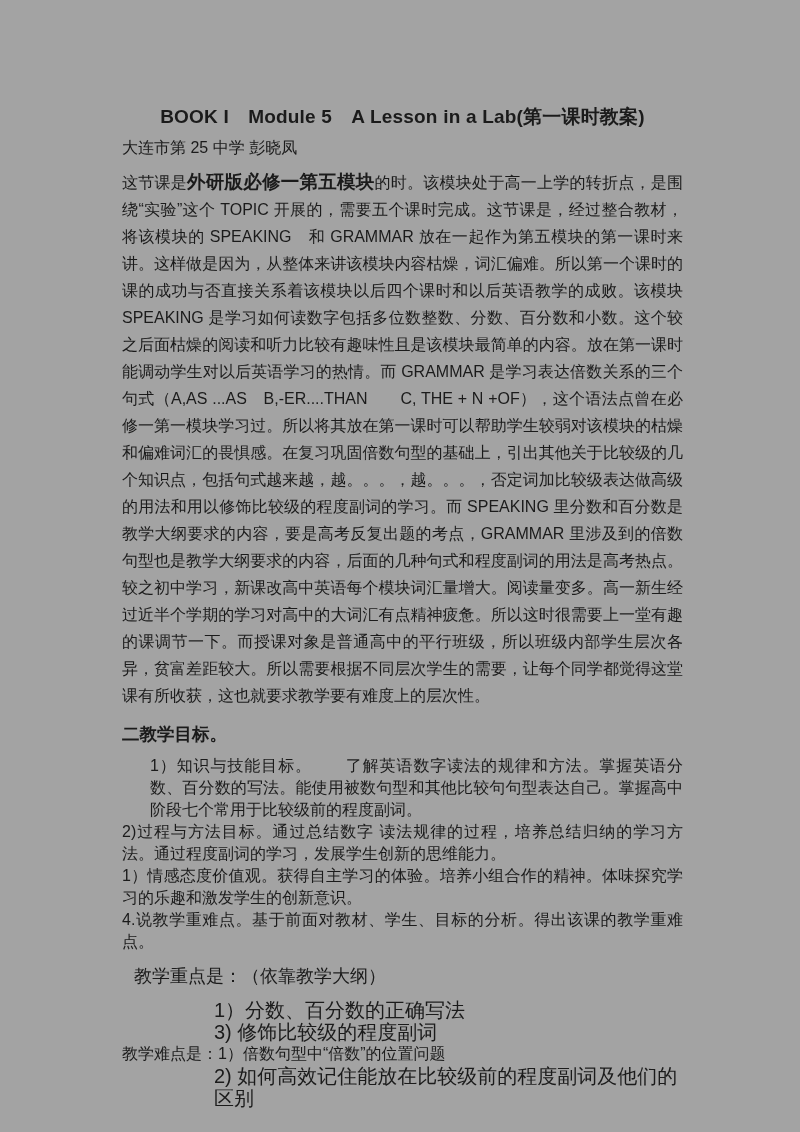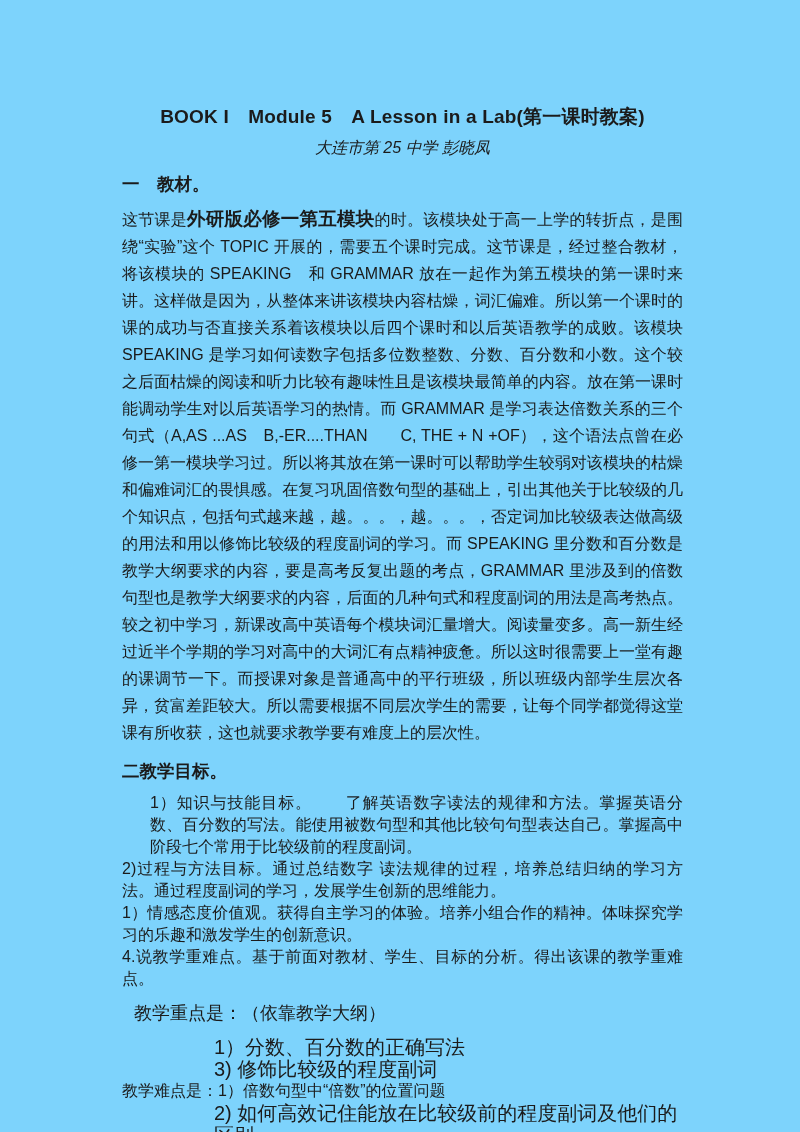--- a/index.html
+++ b/index.html
@@ -6,38 +6,36 @@
   body {
     width: 800px;
     background: #ffffff;
     font-family: "Liberation Sans", "DejaVu Sans", sans-serif;
     color: #1b1b1b;
   }
   .page {
     position: relative;
     width: 800px;
     height: 1132px;
-    background: #7dd3fc;
+    background: #a3a3a3;
     overflow: hidden;
     box-sizing: border-box;
     padding: 104px 117px 0 122px;
   }
   .doc-title {
     text-align: center;
     font-size: 19px;
     font-weight: bold;
     line-height: 26px;
     letter-spacing: 0.2px;
   }
   .doc-author {
-    text-align: center;
     font-size: 16px;
     line-height: 22px;
     margin-top: 7px;
-    font-style: italic;
   }
   .h1 {
     font-size: 17.5px;
     font-weight: bold;
     line-height: 24px;
     margin: 13px 0 0 0;
   }
   .body-para {
     margin: 9px 0 0 0;
     font-size: 16px;
@@ -75,21 +73,20 @@
 </style>
 </head>
 <body>
 
 <div class="page">
 
   <div class="doc-title">BOOK I　Module 5　A Lesson in a Lab(第一课时教案)</div>
 
   <div class="doc-author">大连市第 25 中学 彭晓凤</div>
 
-  <div class="h1">一　教材。</div>
 
   <p class="body-para"><span>这节课是</span><span class="bold-run">外研版必修一第五模块</span><span>的时。该模块处于高一上学的转折点，是围绕“实验”这个 TOPIC 开展的，需要五个课时完成。这节课是，经过整合教材，将该模块的 SPEAKING　和 GRAMMAR 放在一起作为第五模块的第一课时来讲。这样做是因为，从整体来讲该模块内容枯燥，词汇偏难。所以第一个课时的课的成功与否直接关系着该模块以后四个课时和以后英语教学的成败。该模块 SPEAKING 是学习如何读数字包括多位数整数、分数、百分数和小数。这个较之后面枯燥的阅读和听力比较有趣味性且是该模块最简单的内容。放在第一课时能调动学生对以后英语学习的热情。而 GRAMMAR 是学习表达倍数关系的三个句式（A,AS ...AS　B,-ER....THAN　　C, THE + N +OF），这个语法点曾在必修一第一模块学习过。所以将其放在第一课时可以帮助学生较弱对该模块的枯燥和偏难词汇的畏惧感。在复习巩固倍数句型的基础上，引出其他关于比较级的几个知识点，包括句式越来越，越。。。，越。。。，否定词加比较级表达做高级的用法和用以修饰比较级的程度副词的学习。而 SPEAKING 里分数和百分数是教学大纲要求的内容，要是高考反复出题的考点，GRAMMAR 里涉及到的倍数句型也是教学大纲要求的内容，后面的几种句式和程度副词的用法是高考热点。较之初中学习，新课改高中英语每个模块词汇量增大。阅读量变多。高一新生经过近半个学期的学习对高中的大词汇有点精神疲惫。所以这时很需要上一堂有趣的课调节一下。而授课对象是普通高中的平行班级，所以班级内部学生层次各异，贫富差距较大。所以需要根据不同层次学生的需要，让每个同学都觉得这堂课有所收获，这也就要求教学要有难度上的层次性。</span></p>
 
   <div class="section2">
 
     <div class="h1">二教学目标。</div>
 
     <p class="obj">1）知识与技能目标。　　了解英语数字读法的规律和方法。掌握英语分数、百分数的写法。能使用被数句型和其他比较句句型表达自己。掌握高中阶段七个常用于比较级前的程度副词。</p>
 
     <p class="obj">2)过程与方法目标。通过总结数字 读法规律的过程，培养总结归纳的学习方法。通过程度副词的学习，发展学生创新的思维能力。</p>

